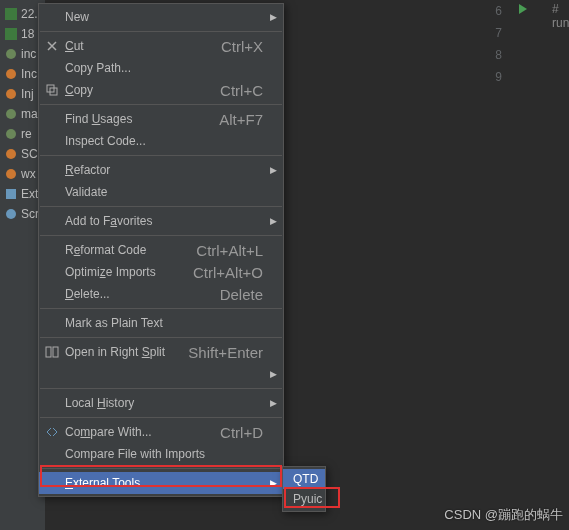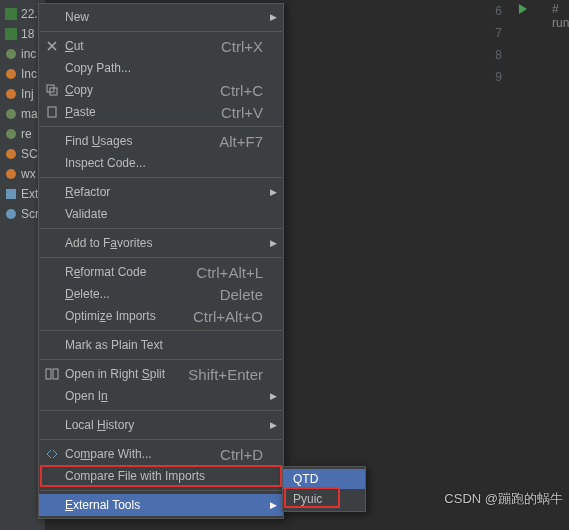--- a/index.html
+++ b/index.html
@@ -14,24 +14,24 @@
 .code-line .hash { color: #808080; }
 .context-menu { position: absolute; left: 38px; top: 3px; width: 246px; background: #3c3f41; border: 1px solid #555; box-shadow: 2px 2px 8px rgba(0,0,0,0.5); color: #bbb; padding: 2px 0; }
 .menu-item { display: flex; align-items: center; height: 22px; padding: 0 20px 0 26px; position: relative; cursor: default; }
 .menu-item.highlighted { background: #4b6eaf; color: #fff; }
 .menu-item .label { flex: 1; }
 .menu-item .label u { text-decoration: underline; }
 .menu-item .shortcut { color: #999; font-size: 15px; }
 .menu-item .submenu-arrow { position: absolute; right: 6px; font-size: 9px; }
 .menu-item .mi-icon { position: absolute; left: 6px; width: 14px; height: 14px; }
 .separator { height: 1px; background: #555; margin: 3px 1px; }
-.submenu { position: absolute; left: 282px; top: 466px; width: 84px; background: #3c3f41; border: 1px solid #555; box-shadow: 2px 2px 8px rgba(0,0,0,0.5); color: #bbb; padding: 2px 0; }
+.submenu { position: absolute; left: 282px; top: 466px; width: 44px; background: #3c3f41; border: 1px solid #555; box-shadow: 2px 2px 8px rgba(0,0,0,0.5); color: #bbb; padding: 2px 0; }
 .submenu .menu-item { padding: 0 10px; height: 20px; }
 .red-box { position: absolute; border: 2px solid #e03131; pointer-events: none; }
-.watermark { position: absolute; right: 6px; bottom: 22px; color: #ddd; font-size: 13px; opacity: 0.85; text-shadow: 0 0 2px #000; }
+.watermark { position: absolute; right: 6px; bottom: 6px; color: #ddd; font-size: 13px; opacity: 0.85; text-shadow: 0 0 2px #000; }
 svg { display: block; }
 </style>
 </head>
 <body>
 
 <div class="sidebar">
   <div class="sidebar-item">
       <span class="icon">
         <svg viewBox="0 0 14 14">
           <rect x="1" y="1" width="12" height="12" fill="#3e7a3e"></rect>
@@ -157,29 +157,20 @@
   <div class="menu-item">
       <span class="mi-icon">
         <svg viewBox="0 0 14 14">
           <rect x="2" y="2" width="7" height="7" fill="none" stroke="#aaa"></rect>
           <rect x="5" y="5" width="7" height="7" fill="none" stroke="#aaa"></rect>
         </svg>
       </span>
       <span class="label"><u>C</u>opy</span>
       <span class="shortcut">Ctrl+C</span>
     </div>
-  <div class="menu-item">
-      <span class="mi-icon">
-        <svg viewBox="0 0 14 14">
-          <rect x="3" y="2" width="8" height="10" fill="none" stroke="#aaa"></rect>
-        </svg>
-      </span>
-      <span class="label"><u>P</u>aste</span>
-      <span class="shortcut">Ctrl+V</span>
-    </div>
   <div class="separator"></div>
   <div class="menu-item">
       <span class="label">Find <u>U</u>sages</span>
       <span class="shortcut">Alt+F7</span>
     </div>
   <div class="menu-item">
       <span class="label">Inspect Code...</span>
     </div>
   <div class="separator"></div>
   <div class="menu-item">
@@ -193,44 +184,43 @@
   <div class="menu-item">
       <span class="label">Add to F<u>a</u>vorites</span>
       <span class="submenu-arrow">▶</span>
     </div>
   <div class="separator"></div>
   <div class="menu-item">
       <span class="label">R<u>e</u>format Code</span>
       <span class="shortcut">Ctrl+Alt+L</span>
     </div>
   <div class="menu-item">
+      <span class="label">Optimi<u>z</u>e Imports</span>
+      <span class="shortcut">Ctrl+Alt+O</span>
+    </div>
+  <div class="menu-item">
       <span class="label"><u>D</u>elete...</span>
       <span class="shortcut">Delete</span>
     </div>
-  <div class="menu-item">
-      <span class="label">Optimi<u>z</u>e Imports</span>
-      <span class="shortcut">Ctrl+Alt+O</span>
-    </div>
   <div class="separator"></div>
   <div class="menu-item">
       <span class="label">Mark as Plain Text</span>
     </div>
   <div class="separator"></div>
   <div class="menu-item">
       <span class="mi-icon">
         <svg viewBox="0 0 14 14">
           <rect x="1" y="2" width="5" height="10" fill="none" stroke="#aaa"></rect>
           <rect x="8" y="2" width="5" height="10" fill="none" stroke="#aaa"></rect>
         </svg>
       </span>
       <span class="label">Open in Right <u>S</u>plit</span>
       <span class="shortcut">Shift+Enter</span>
     </div>
   <div class="menu-item">
-      <span class="label">Open I<u>n</u></span>
       <span class="submenu-arrow">▶</span>
     </div>
   <div class="separator"></div>
   <div class="menu-item">
       <span class="label">Local <u>H</u>istory</span>
       <span class="submenu-arrow">▶</span>
     </div>
   <div class="separator"></div>
   <div class="menu-item">
       <span class="mi-icon">

